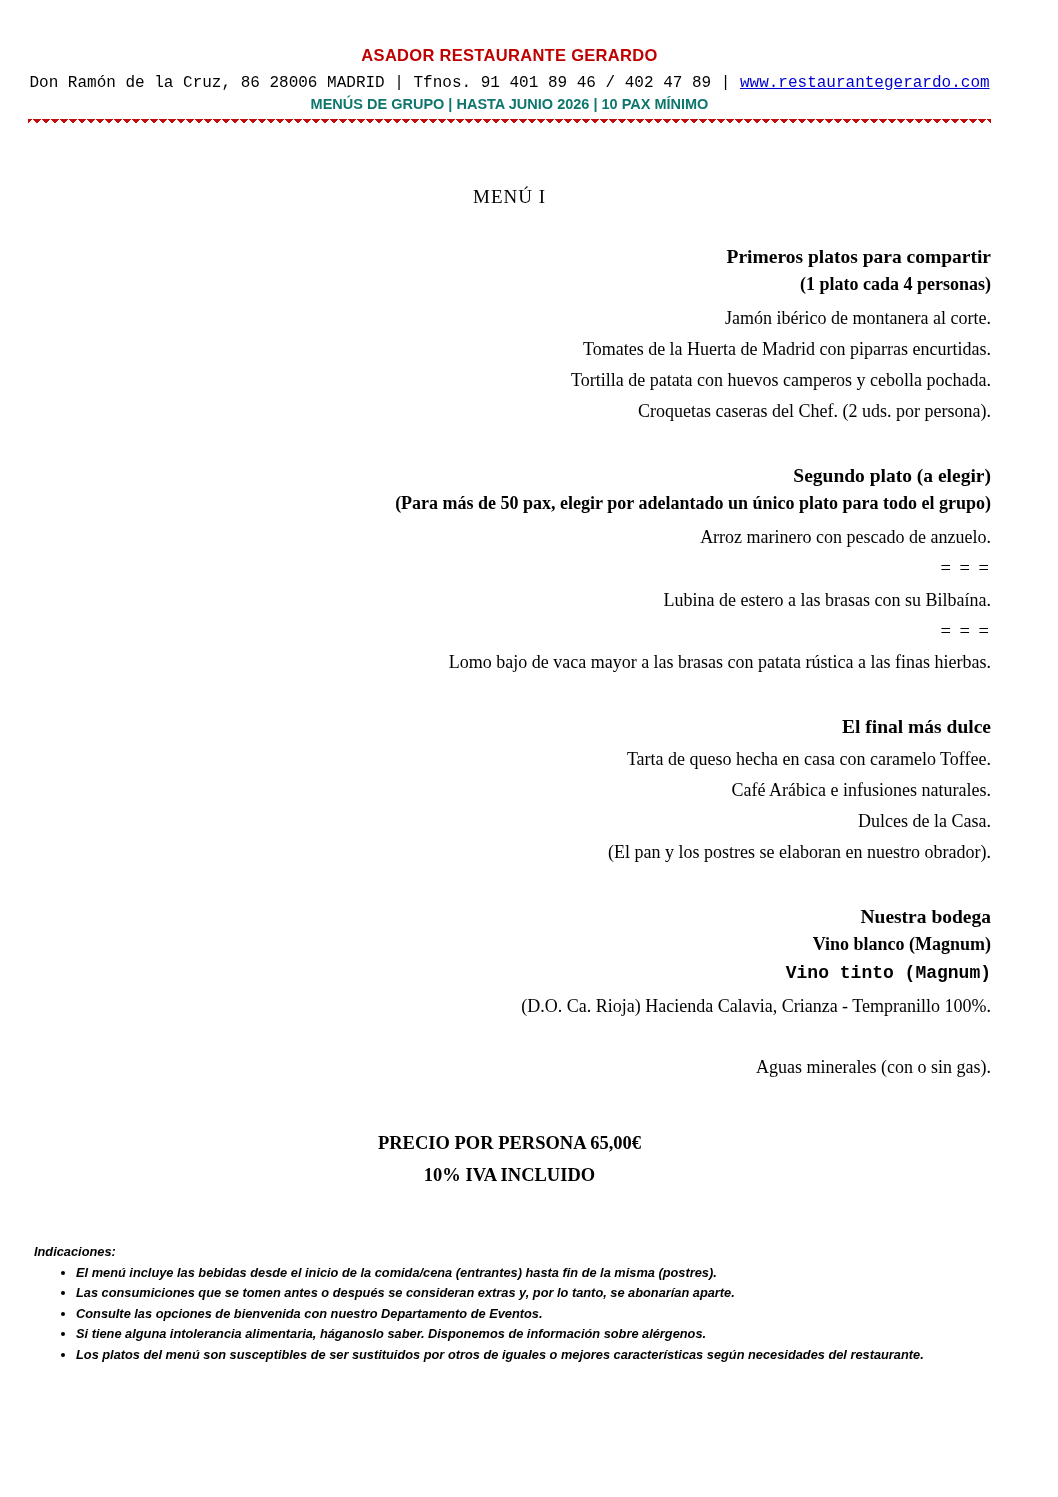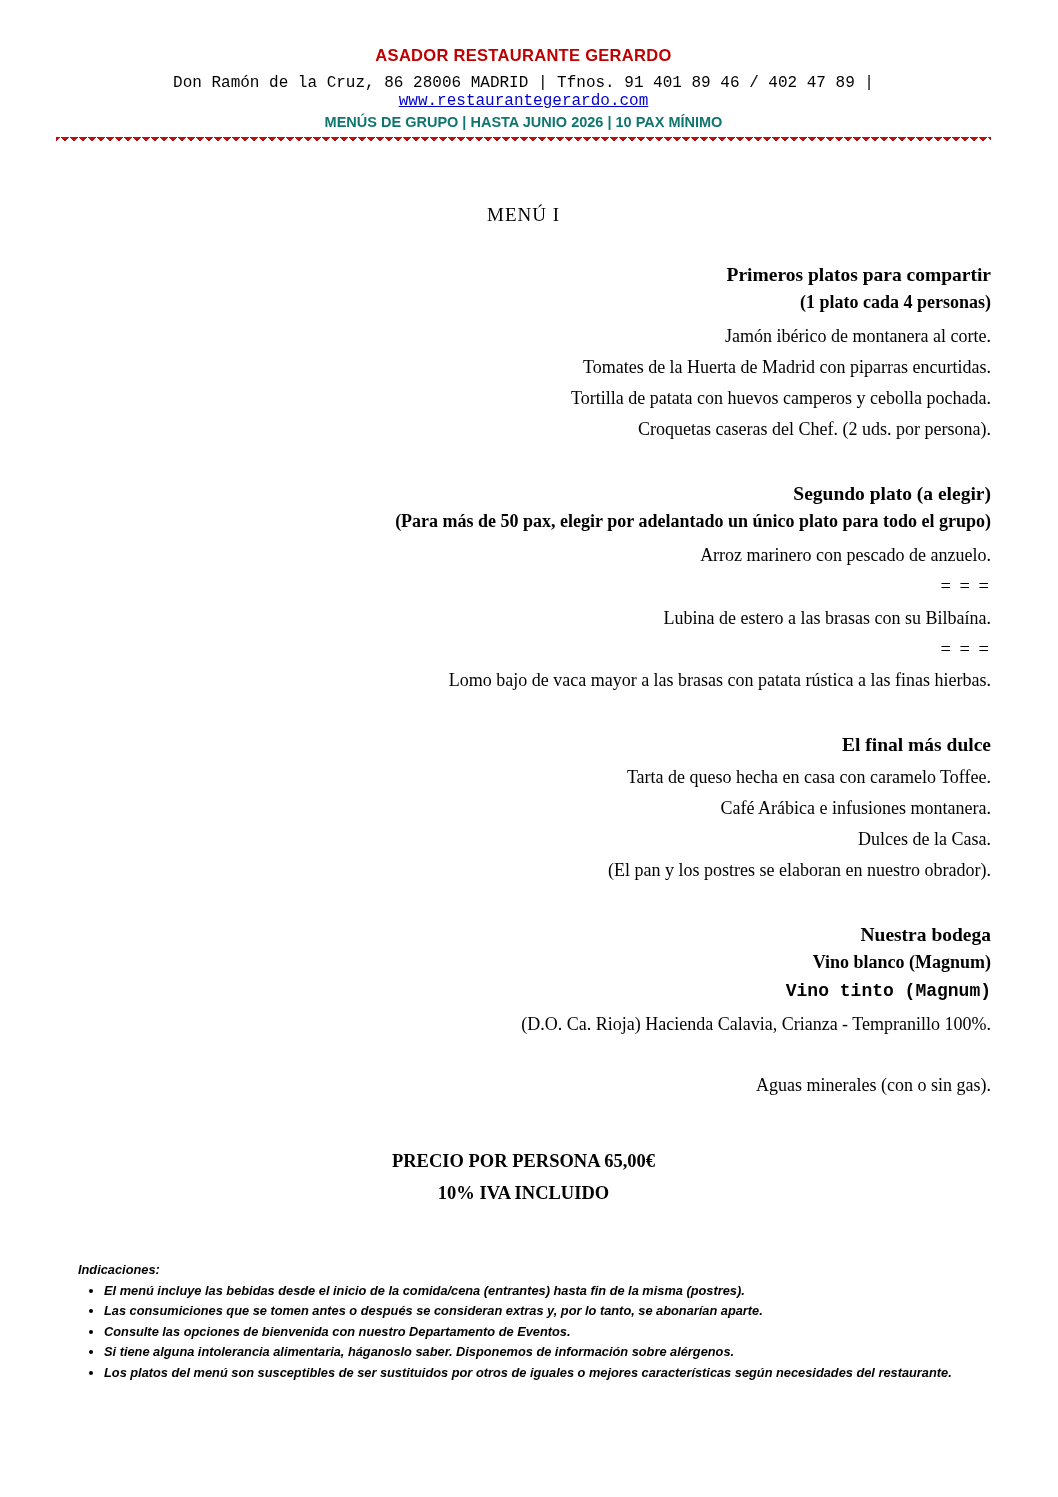--- a/index.html
+++ b/index.html
@@ -11,21 +11,21 @@
     min-height: 1497px;
     background: #ffffff;
     font-family: "Liberation Serif", serif;
     color: #000000;
   }
   .page {
     position: relative;
     width: 1051px;
     min-height: 1497px;
     box-sizing: border-box;
-    padding: 46px 60px 20px 56px;
+    padding: 46px 60px 20px 28px;
   }
 
   
   .header {
     text-align: center;
   }
   .restaurant-name {
     font-family: "Liberation Sans", sans-serif;
     font-weight: bold;
     font-size: 16.5px;
@@ -110,21 +110,21 @@
   .notes {
     margin-top: 52px;
     font-family: "Liberation Sans", sans-serif;
     font-style: italic;
     font-size: 12.8px;
     color: #000000;
   }
   .notes-title {
     font-weight: bold;
     font-style: italic;
-    margin: 0 0 4px 22px;
+    margin: 0 0 4px 6px;
   }
   .notes ul {
     margin: 0;
     padding-left: 48px;
     list-style-type: disc;
   }
   .notes li {
     font-weight: bold;
     font-style: italic;
     line-height: 1.52;
@@ -162,21 +162,21 @@
     <div class="line">Arroz marinero con pescado de anzuelo.</div>
     <div class="sep">= = =</div>
     <div class="line">Lubina de estero a las brasas con su Bilbaína.</div>
     <div class="sep">= = =</div>
     <div class="line">Lomo bajo de vaca mayor a las brasas con patata rústica a las finas hierbas.</div>
   </div>
 
   <div class="section">
     <div class="section-heading">El final más dulce</div>
     <div class="line">Tarta de queso hecha en casa con caramelo Toffee.</div>
-    <div class="line">Café Arábica e infusiones montanera.</div>
+    <div class="line">Café Arábica e infusiones naturales.</div>
     <div class="line">Dulces de la Casa.</div>
     <div class="line">(El pan y los postres se elaboran en nuestro obrador).</div>
   </div>
 
   <div class="section">
     <div class="section-heading">Nuestra bodega</div>
     <div class="section-subheading">Vino blanco (Magnum)</div>
     <div class="section-subheading" style="margin-top:8px;font-family:Liberation Mono, monospace;">Vino tinto (Magnum)</div>
     <div class="line">(D.O. Ca. Rioja) Hacienda Calavia, Crianza - Tempranillo 100%.</div>
     <div class="spacer-md"></div>

